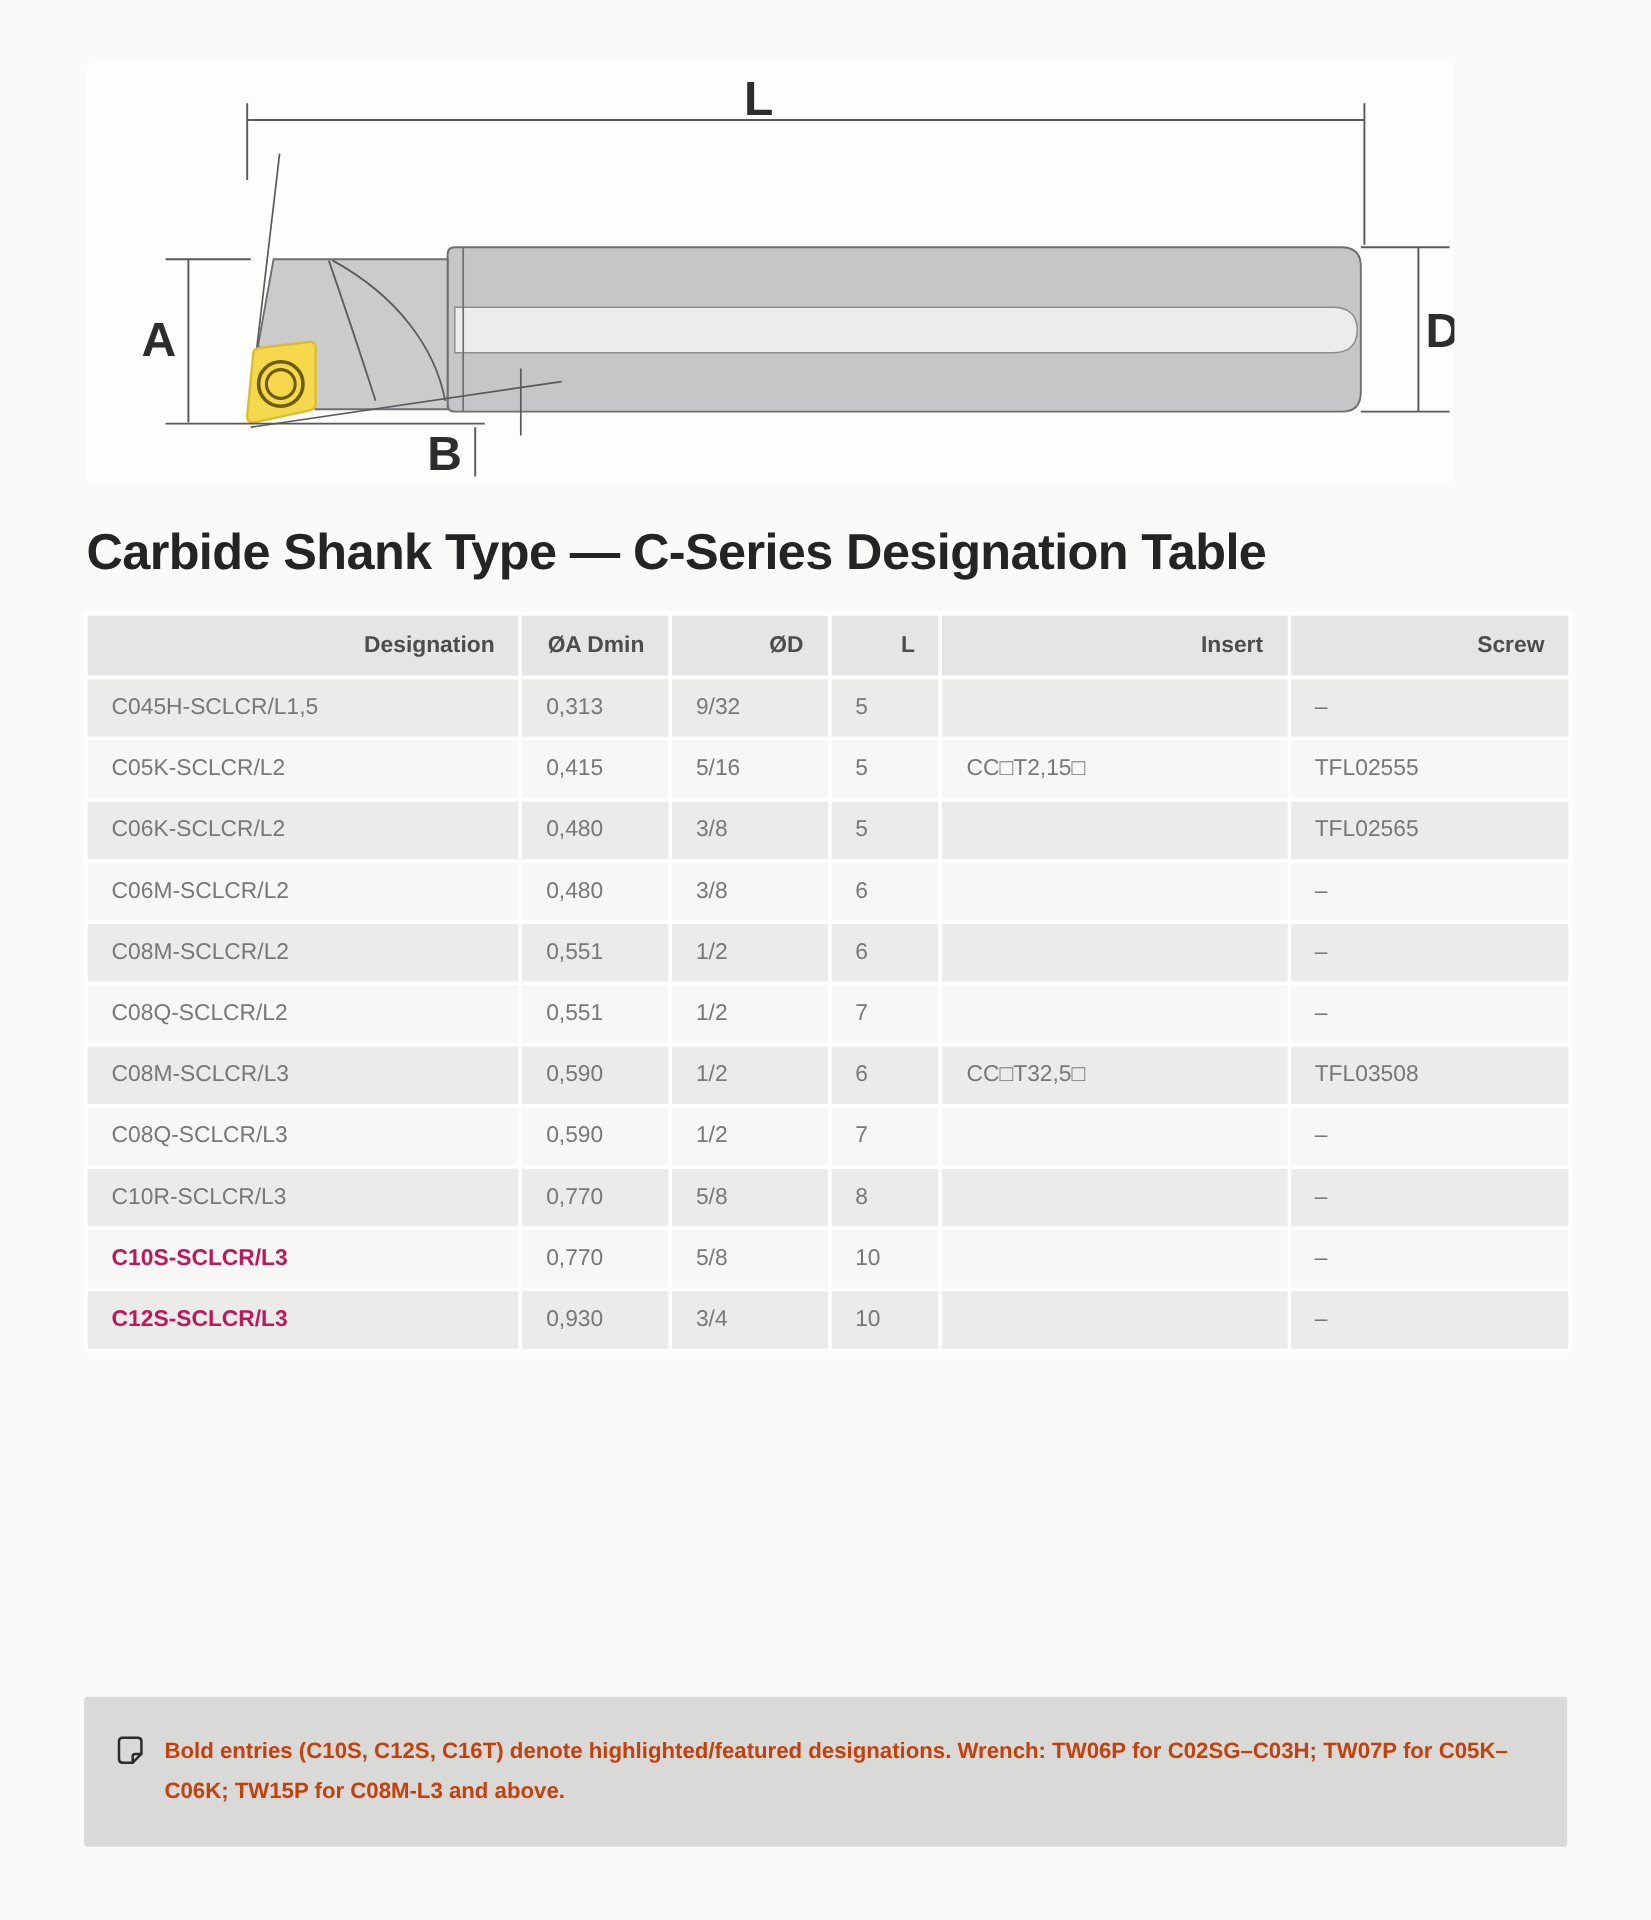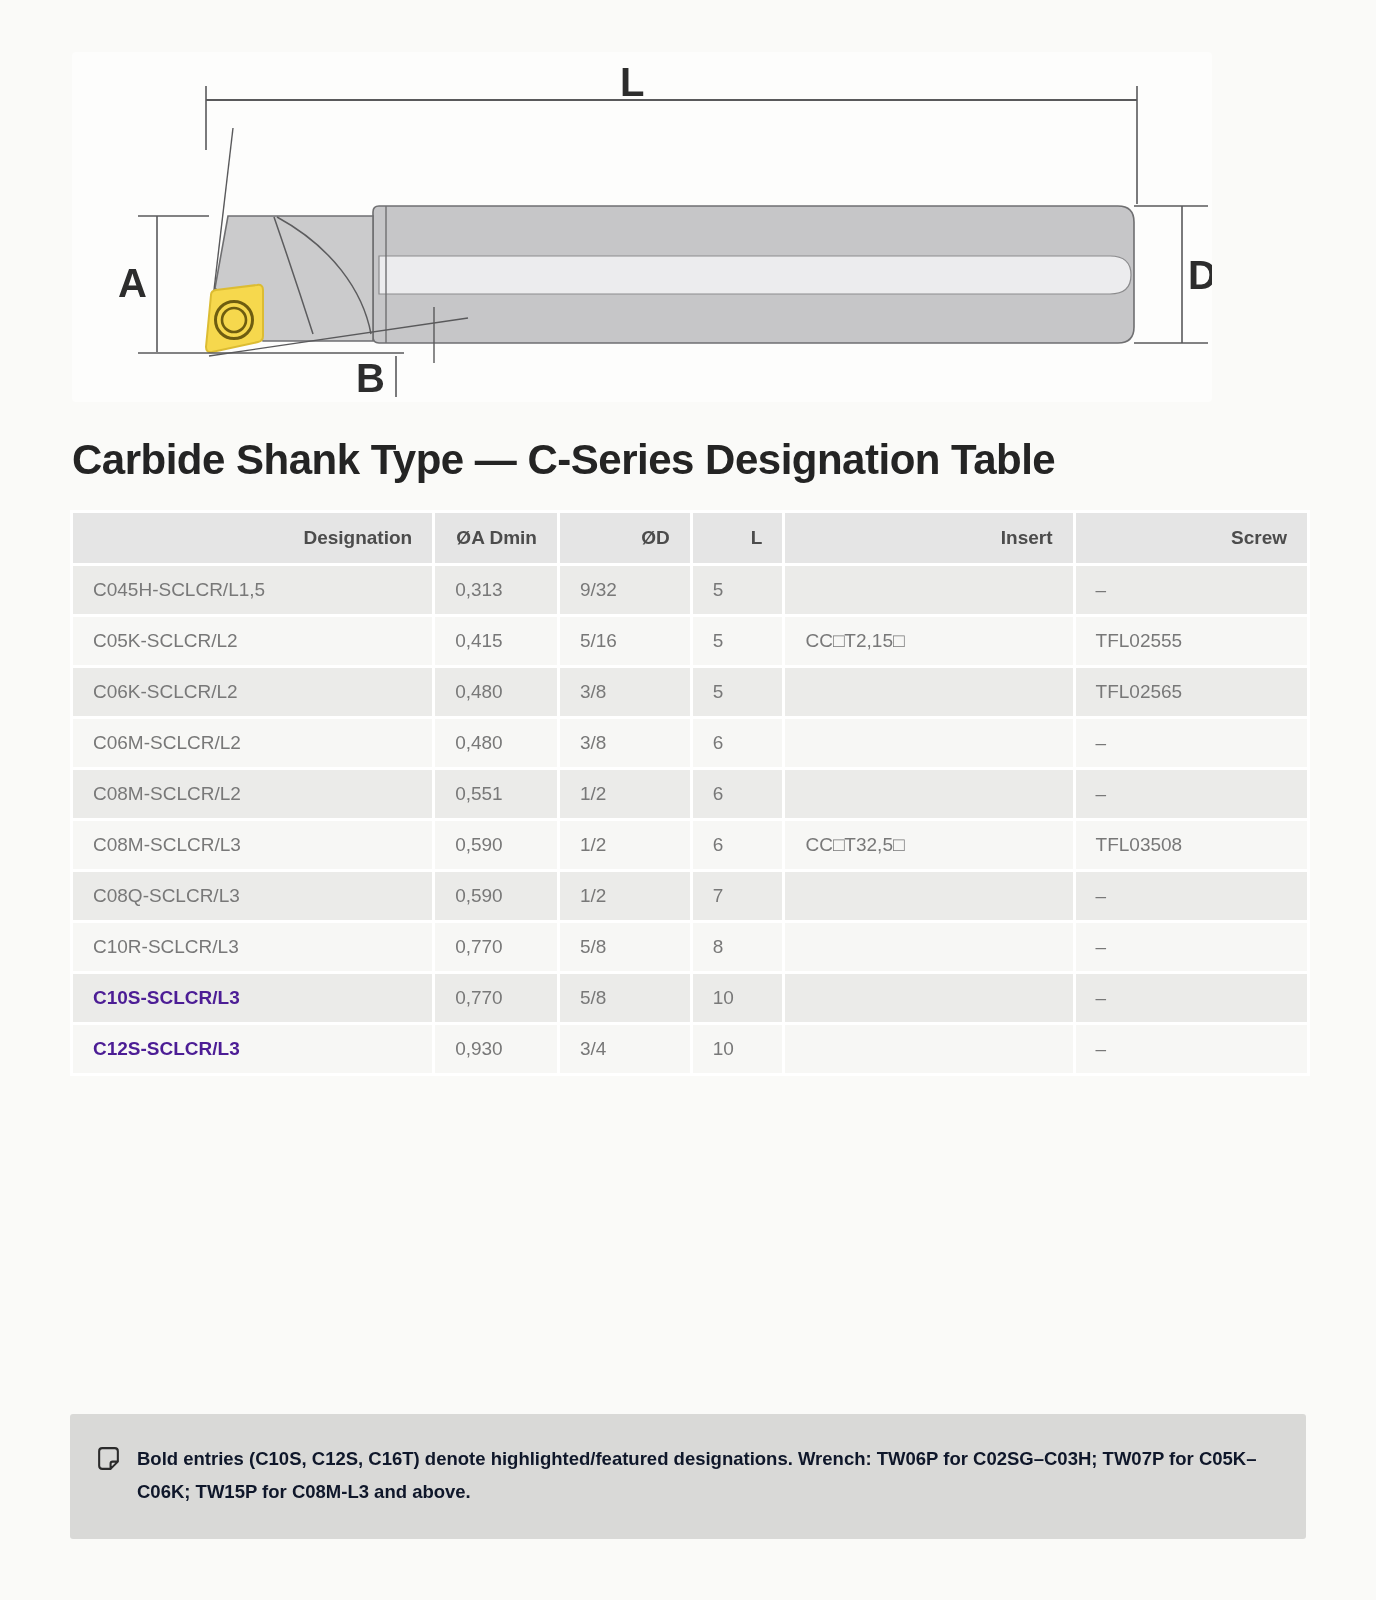--- a/index.html
+++ b/index.html
@@ -42,32 +42,32 @@
   table.spec th{
     background:#e5e5e5;color:#4c4c4c;font-weight:700;
     text-align:right;padding:14px 20px;height:21px;
   }
   table.spec td{
     color:#787878;padding:13px 20px;height:22px;
     white-space:nowrap;
   }
   table.spec tbody tr:nth-child(odd) td{background:#ebebe9;}
   table.spec tbody tr:nth-child(even) td{background:#f7f7f5;}
-  table.spec tbody tr.featured td.col-des{font-weight:700;color:#4c1d95;}
+  table.spec tbody tr.featured td.col-des{font-weight:700;color:#be185d;}
 
   
   .footnote{
     position:absolute;left:70px;top:1414px;width:1184px;
     background:#d9d9d7;border-radius:3px;
     padding:28px 26px 30px 26px;
     display:flex;align-items:flex-start;gap:16px;
   }
   .footnote .note-glyph{flex:0 0 auto;margin-top:3px;}
   .footnote-text{
-    font-size:18.5px;font-weight:600;color:#0f172a;line-height:1.8;
+    font-size:18.5px;font-weight:600;color:#c2410c;line-height:1.8;
     letter-spacing:0;
   }
 </style>
 </head>
 <body>
 
 <div class="page">
 
   <div class="diagram-card">
     <svg viewBox="72 52 1140 350">
@@ -169,20 +169,28 @@
     </tr>
           <tr>
       <td class="col-des">C08M-SCLCR/L2</td>
       <td class="col-admin">0,551</td>
       <td class="col-d">1/2</td>
       <td class="col-l">6</td>
       <td class="col-insert"></td>
       <td class="col-screw">–</td>
     </tr>
           <tr>
+      <td class="col-des">C08Q-SCLCR/L2</td>
+      <td class="col-admin">0,551</td>
+      <td class="col-d">1/2</td>
+      <td class="col-l">7</td>
+      <td class="col-insert"></td>
+      <td class="col-screw">–</td>
+    </tr>
+          <tr>
       <td class="col-des">C08M-SCLCR/L3</td>
       <td class="col-admin">0,590</td>
       <td class="col-d">1/2</td>
       <td class="col-l">6</td>
       <td class="col-insert">CC□T32,5□</td>
       <td class="col-screw">TFL03508</td>
     </tr>
           <tr>
       <td class="col-des">C08Q-SCLCR/L3</td>
       <td class="col-admin">0,590</td>

